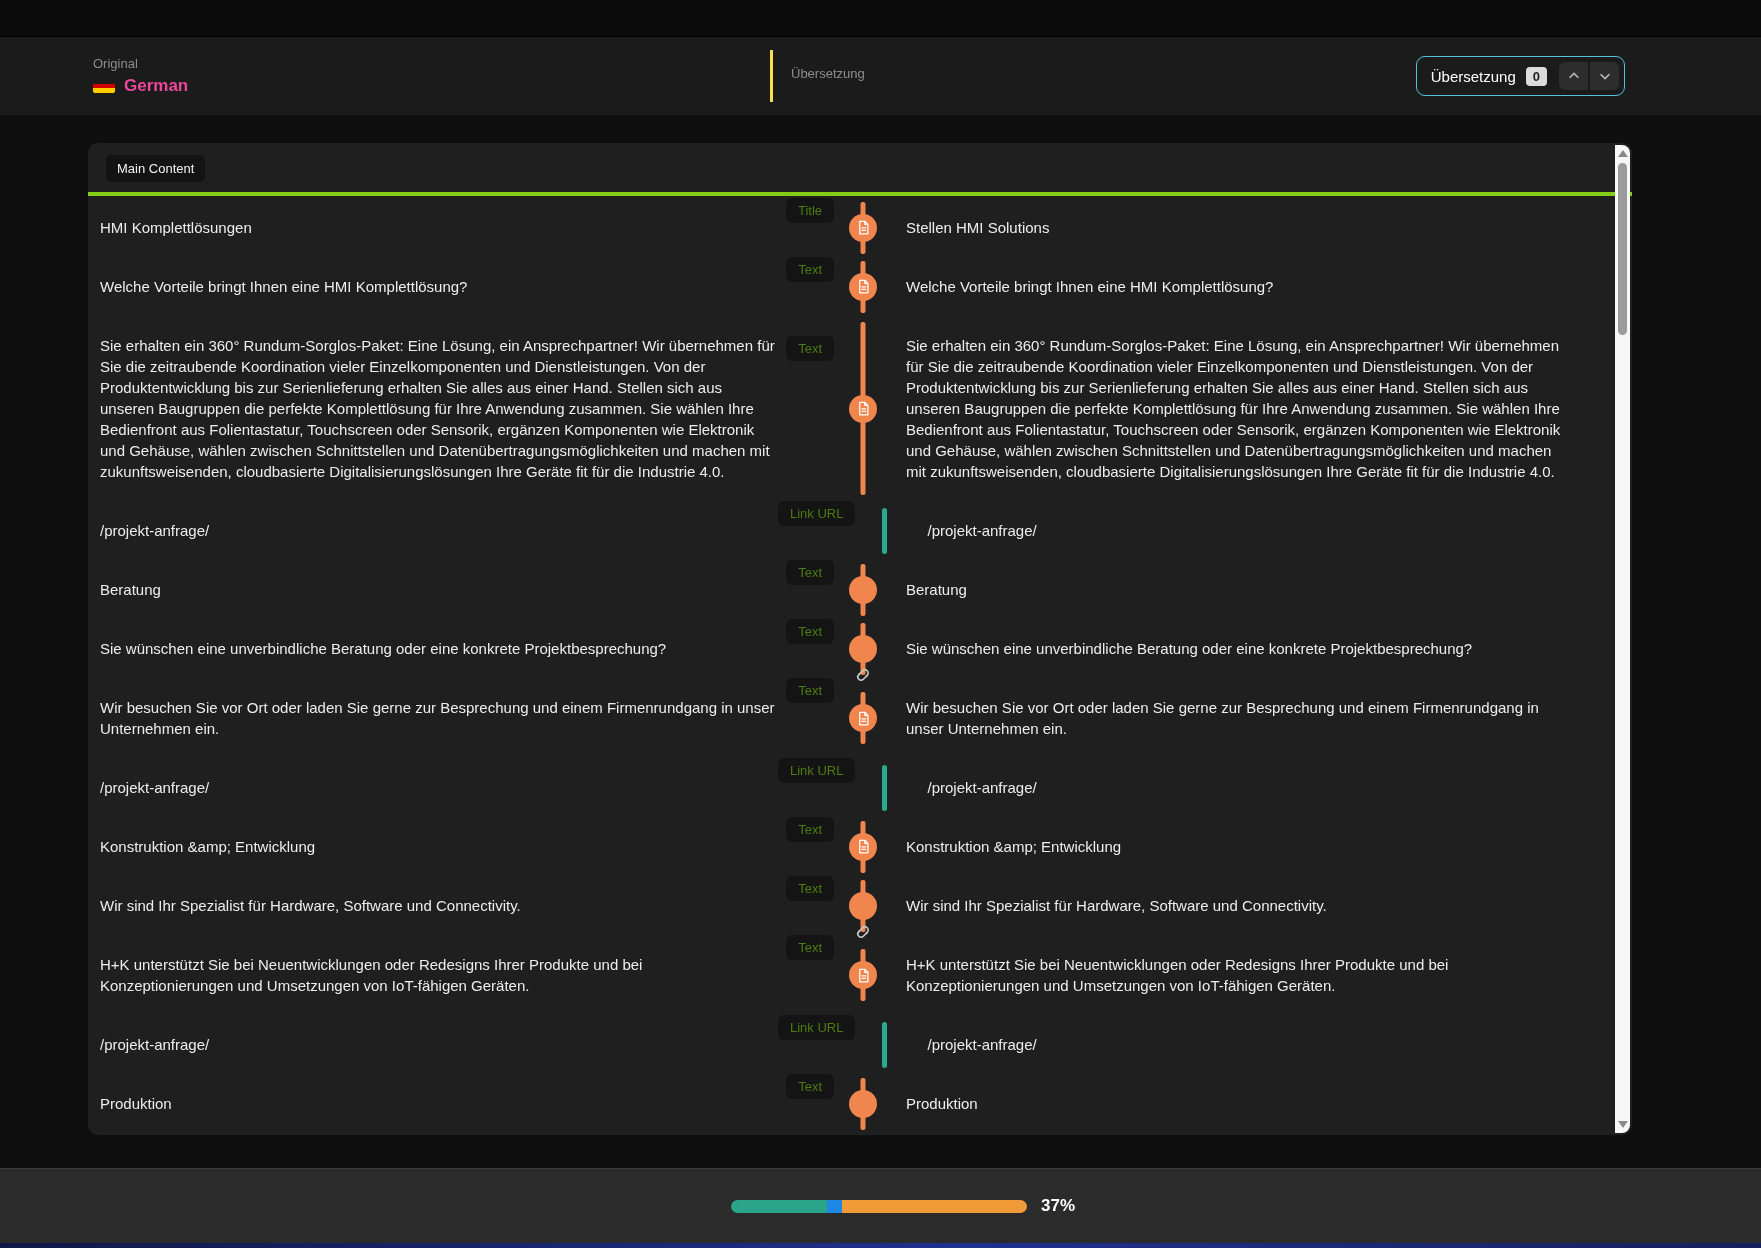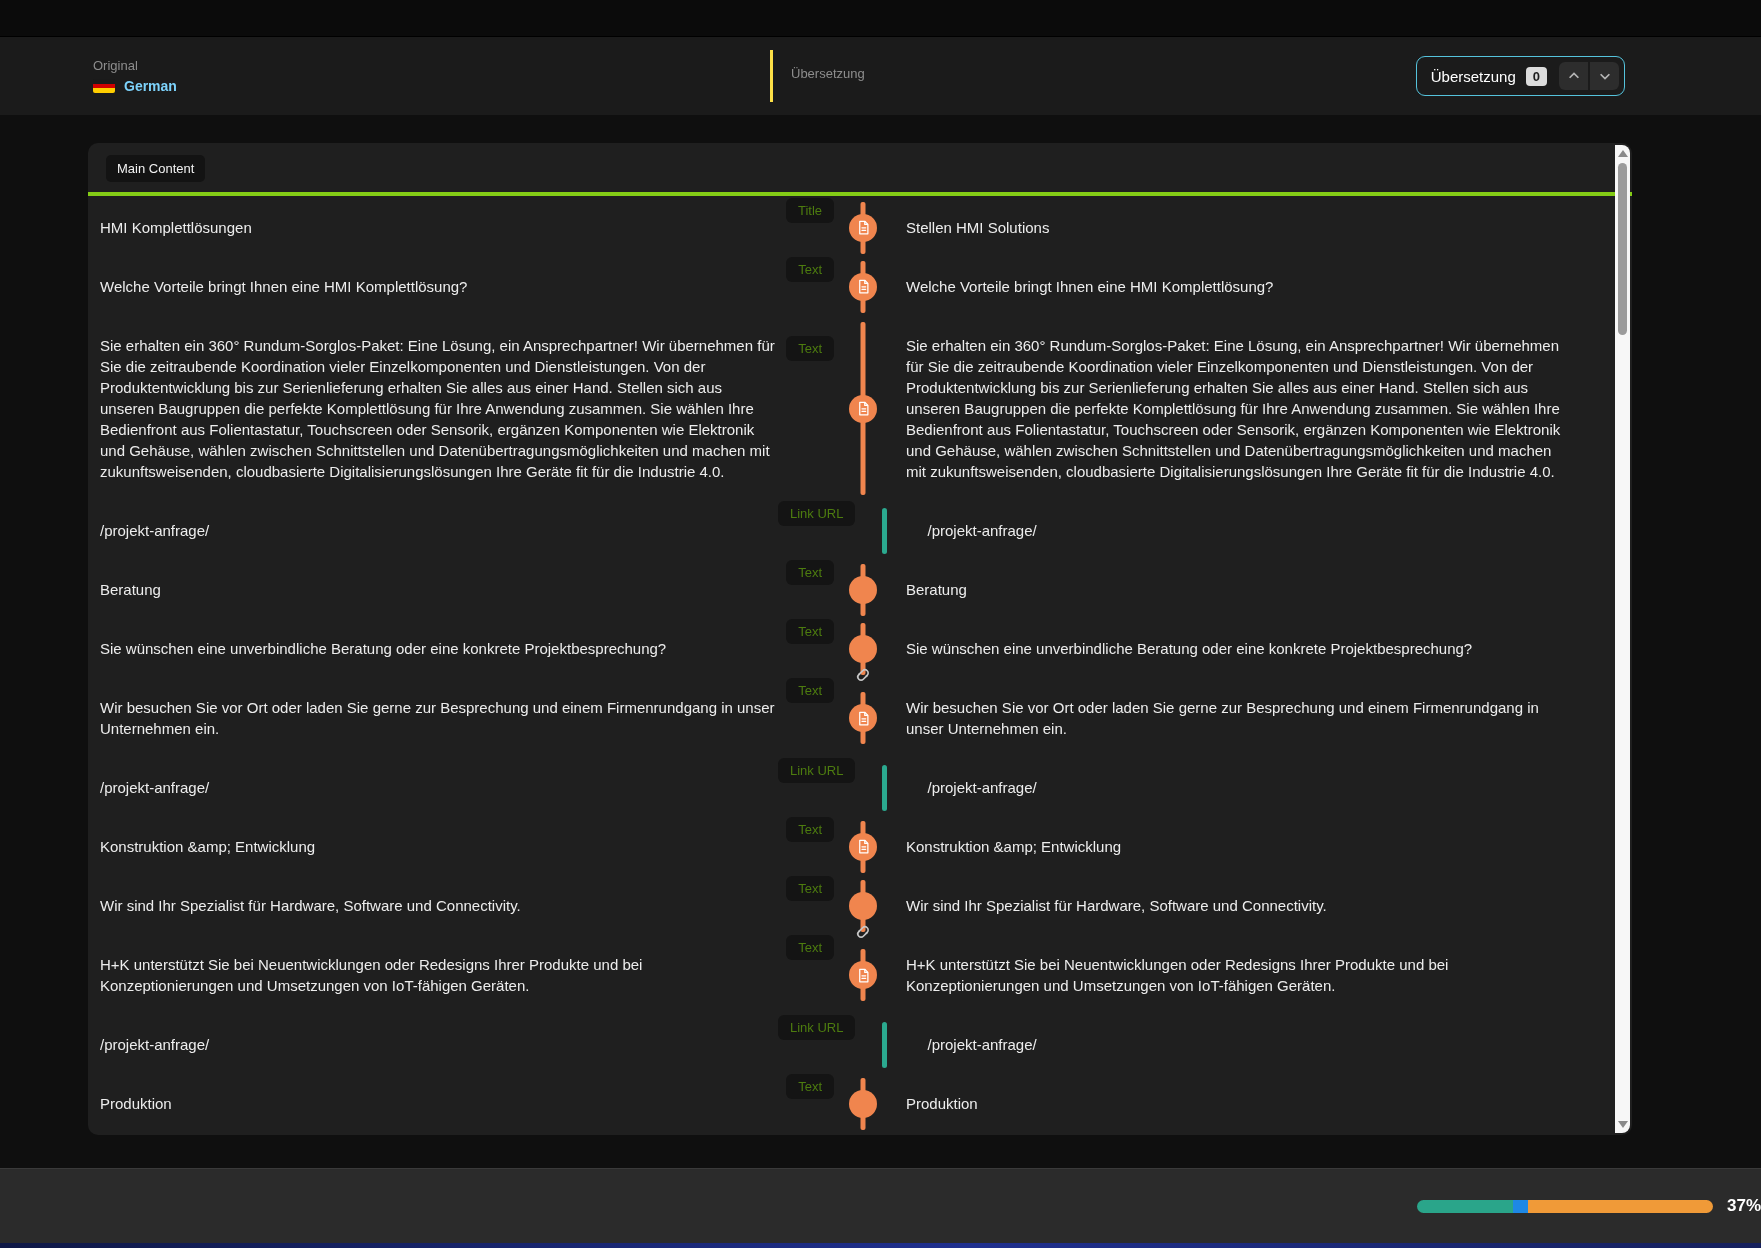--- a/index.html
+++ b/index.html
@@ -7,21 +7,21 @@
               font-family:"Liberation Sans", sans-serif; color:#ededed; }
 
   
   .top-strip { height:37px; background:#0b0b0b; border-bottom:1px solid #000; }
   .header { height:78px; background:#1b1b1b; display:flex; align-items:center; }
   .lang-block { display:flex; flex-direction:column; justify-content:center; }
   .lang-left  { width:770px; padding-left:93px; }
   .lang-right { flex:1; padding-left:18px; border-left:3px solid #fde047; height:52px; }
   .lang-label { font-size:13px; color:#8d8d8d; margin-bottom:5px; }
   .lang-row { display:flex; align-items:center; gap:9px; cursor:default; }
-  .lang-name { font-size:14px; font-weight:bold; color:#7dd3fc; }
+  .lang-name { font-size:17px; font-weight:bold; color:#ec4899; }
   .flag { width:22px; height:14px; border-radius:2px; overflow:hidden; display:inline-block; }
   .flag-de { display:flex; flex-direction:column; }
   .flag-de span { flex:1; }
   .flag-de .s1{background:#1a1a1a}.flag-de .s2{background:#d00000}.flag-de .s3{background:#ffce00}
 
   .untranslated-ctl { margin-left:auto; margin-right:136px; display:flex; align-items:center;
                       border:1px solid #55c3dc; border-radius:9px; height:40px; padding:0 5px 0 14px; }
   .untranslated-label { font-size:15px; color:#fff; margin-right:10px; }
   .count-pill { background:#dcdcdc; color:#1d1d1d; font-size:13px; font-weight:bold;
                 border-radius:4px; padding:2px 7px; margin-right:12px; }
@@ -69,21 +69,21 @@
                background:#f7f7f7; border-radius:0 8px 8px 0; }
   .sb-arrow { position:absolute; left:50%; transform:translateX(-50%);
               width:0; height:0; border-left:5px solid transparent; border-right:5px solid transparent; cursor:pointer; }
   .sb-arrow.up { top:5px; border-bottom:7px solid #8a8a8a; }
   .sb-arrow.down { bottom:5px; border-top:7px solid #8a8a8a; }
   .sb-thumb { position:absolute; left:3px; width:9px; top:18px; height:172px;
               background:#9b9b9b; border-radius:5px; cursor:grab; }
 
   
   .footer { margin-top:33px; height:75px; background:#2b2b2b; border-top:1px solid #3a3a3a;
-            display:flex; align-items:center; justify-content:flex-end; gap:14px;padding-left:45px; }
+            display:flex; align-items:center; justify-content:center; gap:14px;padding-left:45px; }
   .progress-track { width:296px; height:13px; border-radius:7px; overflow:hidden; display:flex; }
   .progress-seg { height:100%; }
   .progress-label { font-size:17px; font-weight:bold; color:#fff; }
   .bottom-strip { height:6px; background:linear-gradient(90deg,#0f1846 0%,#20308f 55%,#16205c 100%); }
 
   svg { display:block; }
 </style>
 </head>
 <body>
 

